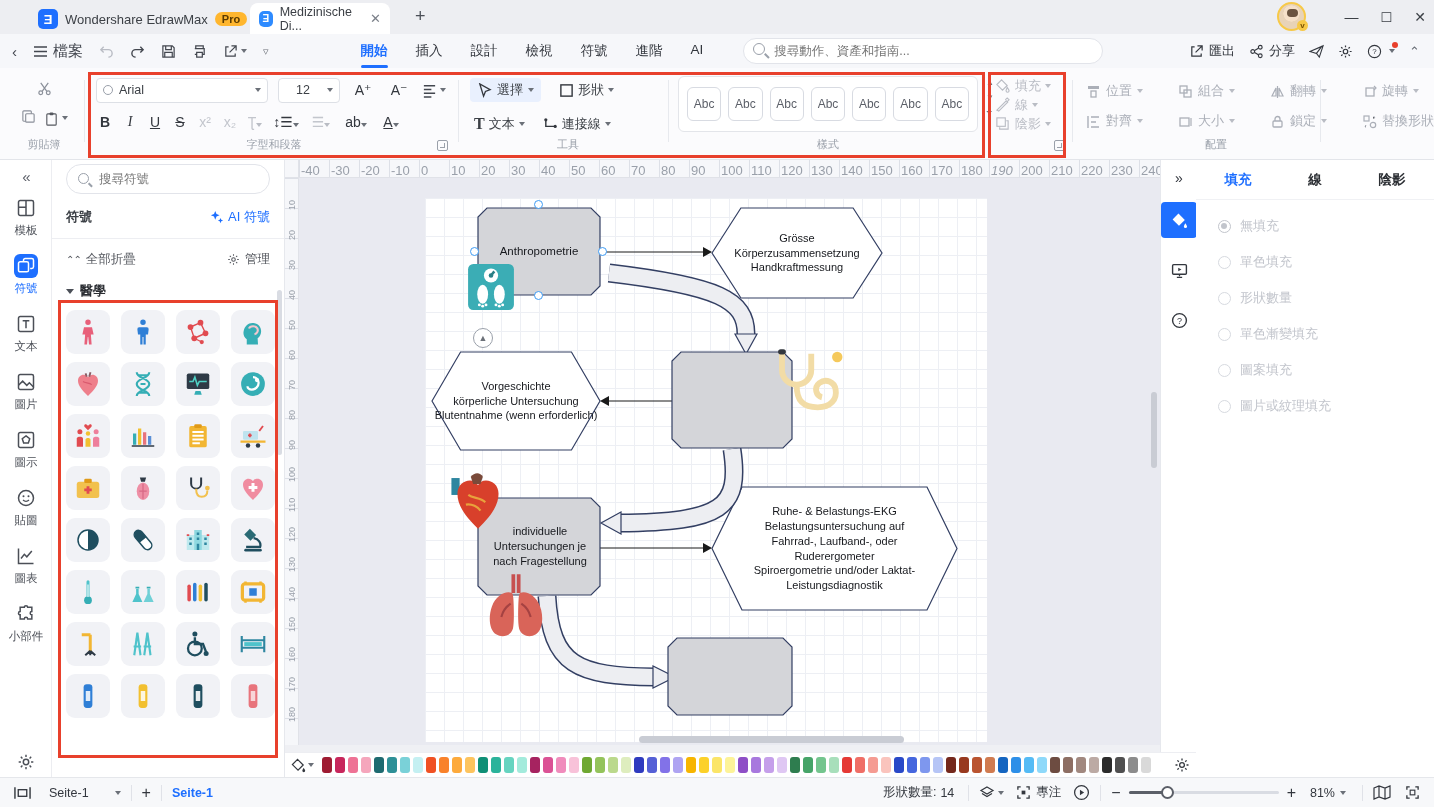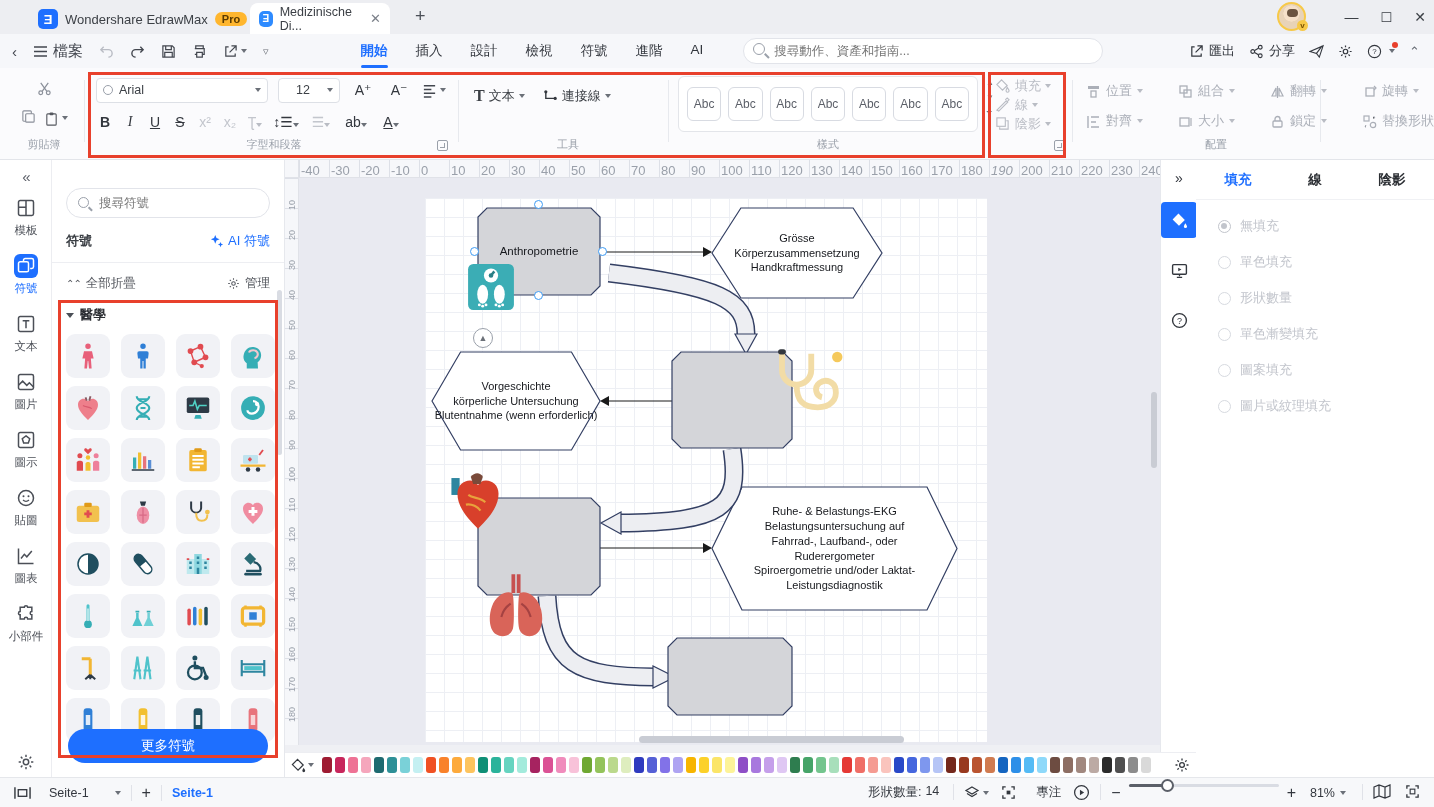--- a/index.html
+++ b/index.html
@@ -56,21 +56,21 @@
 
 #leftrail{position:absolute;left:0;top:160px;width:52px;height:617px;background:#fff;border-right:1px solid #ECEDF1}
 .railitem{width:52px;padding:7px 0 9px;display:flex;flex-direction:column;align-items:center;gap:3px;font-size:11.5px;color:#4b4f57;cursor:pointer}
 .railitem .ric{width:24px;height:24px;display:flex;align-items:center;justify-content:center;border-radius:6px}
 .railitem.active{color:#1E6FFF}
 .railitem.active .ric{background:#1E6FFF}
 .collapse-l{font-size:15px;color:#5b5f68;text-align:center;padding:8px 0 4px;letter-spacing:-2px}
 .railgear{position:absolute;bottom:6px;left:0;width:52px;text-align:center}
 
 #sympanel{position:absolute;left:52px;top:160px;width:233px;height:617px;background:#fff;border-right:1px solid #E6E8ED}
-.symsearch{position:relative;margin:28px 14px 10px}
+.symsearch{position:relative;margin:4px 14px 10px}
 .symsearch input{width:100%;height:30px;border:1px solid #E2E4EA;border-radius:15px;background:#fff;padding:0 10px 0 32px;font-size:12.5px;color:#9aa0aa}
 .symsearch .sg{position:absolute;left:12px;top:9px;width:11px;height:11px;border:1.6px solid #9aa0aa;border-radius:50%}
 .symsearch .sg:after{content:"";position:absolute;left:9px;top:10px;width:5px;height:1.6px;background:#9aa0aa;transform:rotate(45deg)}
 .symrow{display:flex;align-items:center;justify-content:space-between;padding:4px 14px;font-size:13px}
 .aisym{color:#1E6FFF;display:flex;align-items:center;gap:4px}
 .symdiv{height:1px;background:#EDEEF2;margin:8px 0}
 .graytool{color:#55585f;display:flex;align-items:center;gap:5px;font-size:12.5px}
 .cat{display:flex;align-items:center;gap:6px;padding:10px 14px 4px;font-weight:bold;font-size:13px;color:#2b2e33}
 .cat .tri{width:0;height:0;border-left:4px solid transparent;border-right:4px solid transparent;border-top:5px solid #4b4f57}
 #symgrid{display:grid;grid-template-columns:repeat(4,44px);gap:8px 11px;padding:6px 14px}
@@ -287,20 +287,36 @@
         <span class="fmt dis" style="width:26px">☰<span class="car lt"></span></span>
         <span class="fmt" style="width:30px">ab<span class="car"></span></span>
         <span class="fmt" style="text-decoration:underline;width:26px">A<span class="car"></span></span>
       </div>
       <div class="glabel">字型和段落</div>
       <div class="expander"></div>
     </div>
     <div class="vline" style="left:458px"></div>
 
     <div class="g" style="left:470px;width:196px">
+      <div class="row" style="gap:18px">
+        <span class="chip">
+          <svg class="gicon" viewBox="0 0 16 16">
+              <path d="M3 1l4 13 2-5 5-2z" fill="none" stroke="#33373e" stroke-width="1.4"></path>
+            </svg>
+          <span>選擇</span>
+            <span class="car"></span>
+          </span>
+        <span class="btn-ic">
+          <svg class="gicon" viewBox="0 0 16 16">
+              <rect x="2" y="2" width="12" height="12" fill="none" stroke="#33373e" stroke-width="1.5"></rect>
+            </svg>
+          <span>形狀</span>
+            <span class="car"></span>
+          </span>
+      </div>
       <div class="row" style="margin-top:6px;gap:18px">
         <span class="btn-ic" style="padding-left:4px">
           <span style="font-size:16px;font-weight:bold;font-family:'Liberation Serif',serif">T</span>
           <span>文本</span>
             <span class="car"></span>
           </span>
         <span class="btn-ic">
           <svg class="gicon" viewBox="0 0 16 16">
               <path d="M3 3v7h9" fill="none" stroke="#33373e" stroke-width="1.5"></path>
               <circle cx="3" cy="3" r="1.7" fill="#33373e"></circle>
@@ -787,21 +803,20 @@
             <rect x="10.2" y="8" width="3.6" height="8" fill="#fff" opacity=".9"></rect>
           </svg>
         </div>
         <div class="tile">
           <svg viewBox="0 0 24 24">
             <rect x="8.5" y="2.5" width="7" height="19" rx="2.5" fill="#E8747C"></rect>
             <rect x="10.2" y="8" width="3.6" height="8" fill="#fff" opacity=".7"></rect>
           </svg>
         </div>
       </div>
-    <button id="morebtn">更多符號</button>
     <div id="symscroll"></div>
     <div class="redrect" style="left:6px;top:140px;width:220px;height:458px"></div>
   </div>
 
   <div id="canvasarea">
     <div class="corner"></div>
     <div id="hruler" style="background-image: repeating-linear-gradient(90deg, rgb(221, 224, 231) 0px, rgb(221, 224, 231) 1px, transparent 1px, transparent 30px);">
         <span class="hnum" style="left: 2px;">-40</span>
         <span class="hnum" style="left: 32px;">-30</span>
         <span class="hnum" style="left: 62px;">-20</span>
@@ -879,20 +894,23 @@
           <path d="M378 460 H484 L493 469 V528 L484 537 H378 L369 528 V469 Z" fill="#D4D5D9" stroke="#333F63" stroke-width="1.2"></path>
         </svg>
 
       <div class="nodetext" style="left:179px;top:30px;width:122px;height:87px;font-size:11.5px">Anthropometrie</div>
       <div class="nodetext" style="left:413px;top:30px;width:170px;height:90px">Grösse
 Körperzusammensetzung
 Handkraftmessung</div>
       <div class="nodetext" style="left:133px;top:174px;width:168px;height:98px">Vorgeschichte
 körperliche Untersuchung
 Blutentnahme (wenn erforderlich)</div>
+      <div class="nodetext" style="left:186px;top:320px;width:110px;height:97px">individuelle
+Untersuchungen je
+nach Fragestellung</div>
       <div class="nodetext" style="left:418px;top:309px;width:235px;height:123px">Ruhe- &amp; Belastungs-EKG
 Belastungsuntersuchung auf
 Fahrrad-, Laufband-, oder
 Ruderergometer
 Spiroergometrie und/oder Laktat-
 Leistungsdiagnostik</div>
 
       <div class="handle" style="left:235px;top:22px"></div>
       <div class="handle" style="left:171px;top:69px"></div>
       <div class="handle" style="left:299px;top:69px"></div>
@@ -1087,31 +1105,31 @@
         </svg>
       </span>
     <span style="margin-left:18px;display:inline-flex;align-items:center;gap:26px">
       <span>Seite-1</span>
         <span class="car"></span>
       </span>
     <div class="sdiv"></div>
     <span style="font-size:16px">+</span>
     <div class="sdiv"></div>
     <span style="color:#1E6FFF;font-weight:bold">Seite-1</span>
-    <div style="margin-left:auto;display:flex;">
+    <div style="margin-left:auto;display:flex;align-items:center">
       <span>形狀數量:</span>
       <span style="margin:0 4px">14</span>
       <div class="sdiv"></div>
       <span style="display:inline-flex;align-items:center;gap:3px">
         <svg width="16" height="16" viewBox="0 0 16 16">
             <path d="M8 2l6 3.5L8 9 2 5.5zM3 8.5L8 11.5 13 8.5" fill="none" stroke="#33373e" stroke-width="1.2"></path>
           </svg>
         <span class="car"></span>
         </span>
-      <span style="margin:0 12px;display:inline-flex;align-items:center;gap:20px">
+      <span style="margin:0 12px;display:inline-flex;align-items:center;gap:5px">
         <svg width="15" height="15" viewBox="0 0 16 16">
             <path d="M2 5V2h3M11 2h3v3M14 11v3h-3M5 14H2v-3" stroke="#33373e" stroke-width="1.4" fill="none"></path>
             <rect x="6" y="6" width="4" height="4" fill="#33373e"></rect>
           </svg>
         <span>專注</span>
         </span>
       <span>
         <svg width="17" height="17" viewBox="0 0 16 16">
             <circle cx="8" cy="8" r="6.5" fill="none" stroke="#33373e" stroke-width="1.2"></circle>
             <path d="M6.5 5.3l4 2.7-4 2.7z" fill="#33373e"></path>

